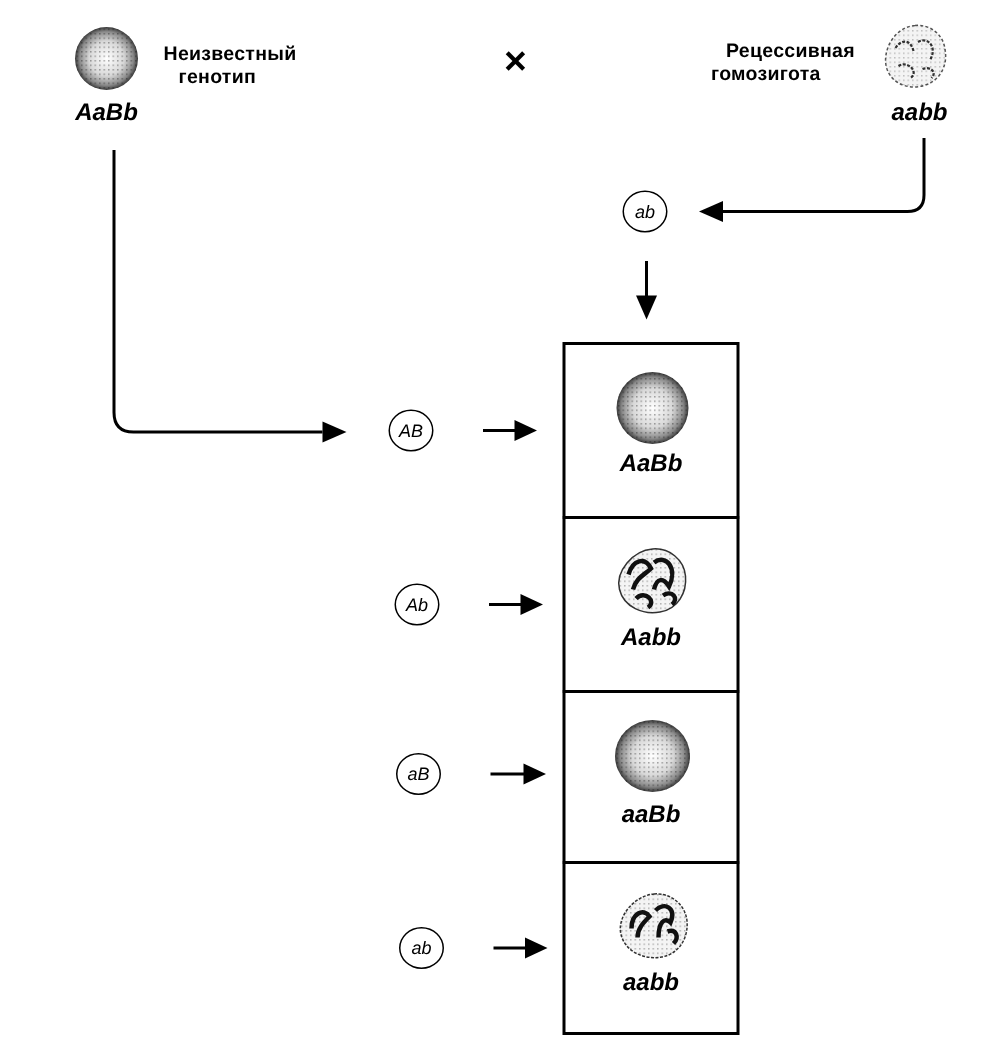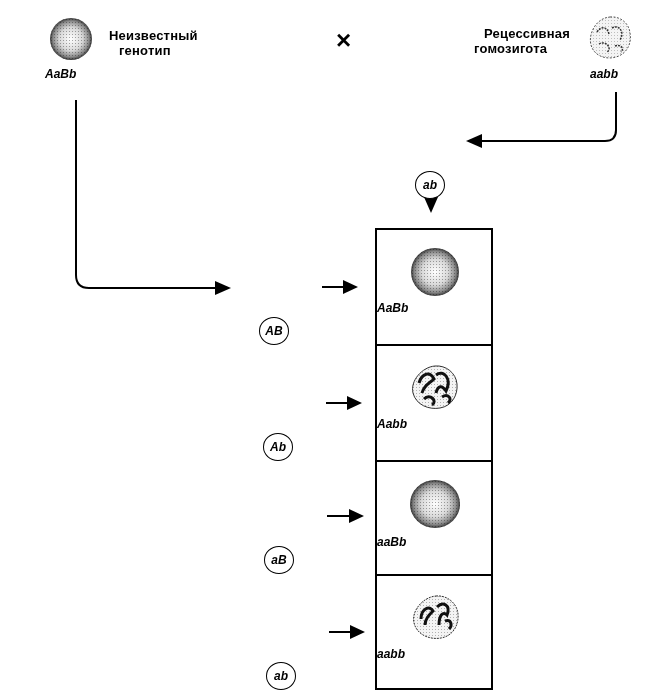--- a/index.html
+++ b/index.html
@@ -1,23 +1,23 @@
 <!DOCTYPE html>
 <html><head>
   <meta charset="utf-8">
   <style>
     html, body { margin: 0; padding: 0; background: #ffffff; }
     body { width: 662px; height: 696px; position: relative; overflow: hidden;
            font-family: "Liberation Sans", sans-serif; color: #000; }
     .abs { position: absolute; }
     .label { font-size: 13px; font-weight: bold; line-height: 13px; letter-spacing: 0.2px; }
-    .geno { font-size: 12px; font-style: italic; font-weight: bold; }
+    .geno { font-size: 16px; font-style: italic; font-weight: bold; text-align: center; }
     .gamete { position: absolute; width: 30px; height: 28px; border: 1.5px solid #000; border-radius: 50%;
               box-sizing: border-box; display: flex; align-items: center; justify-content: center;
-              font-size: 12px; font-style: italic; font-weight: bold; background: #fff; margin-top: 44px; }
+              font-size: 12px; font-style: italic; font-weight: normal; background: #fff; }
     .cell { position: absolute; left: 375px; width: 118px; border: 2px solid #000; box-sizing: border-box; background: #fff; }
     .cell .geno { position: absolute; left: 0; right: 0; }
     svg.lines { position: absolute; left: 0; top: 0; }
     .seed { position: absolute; }
   </style>
 </head>
 <body>
 
 <svg width="0" height="0" style="position:absolute">
   <defs>

